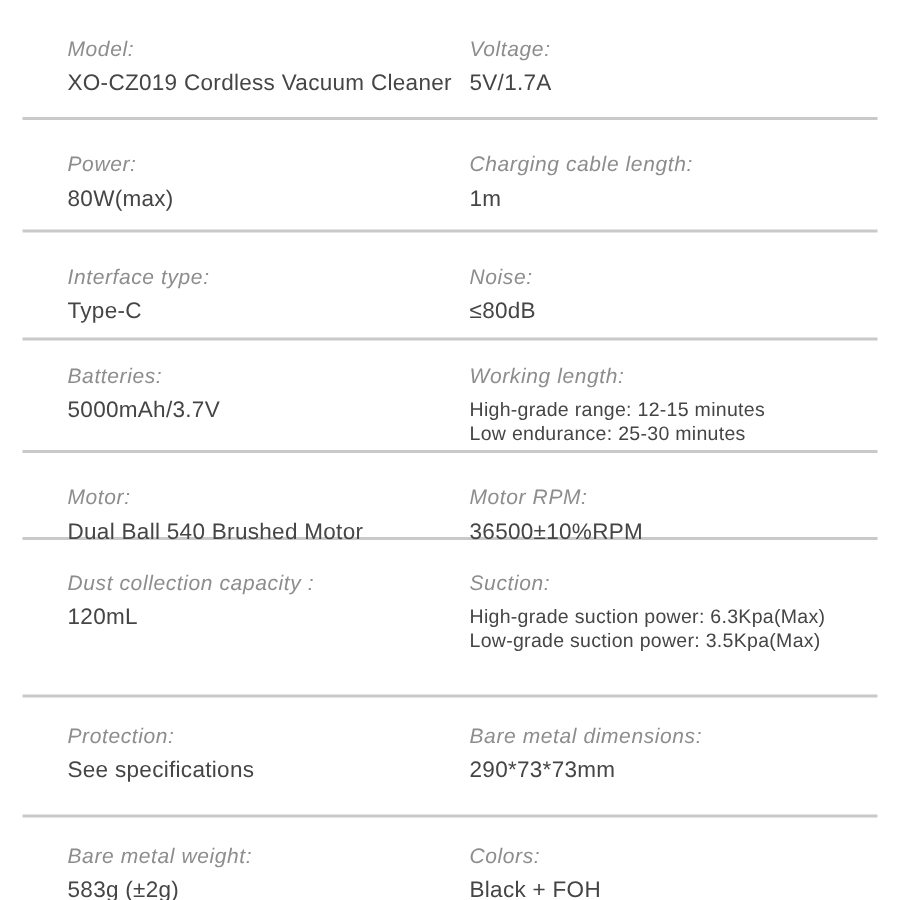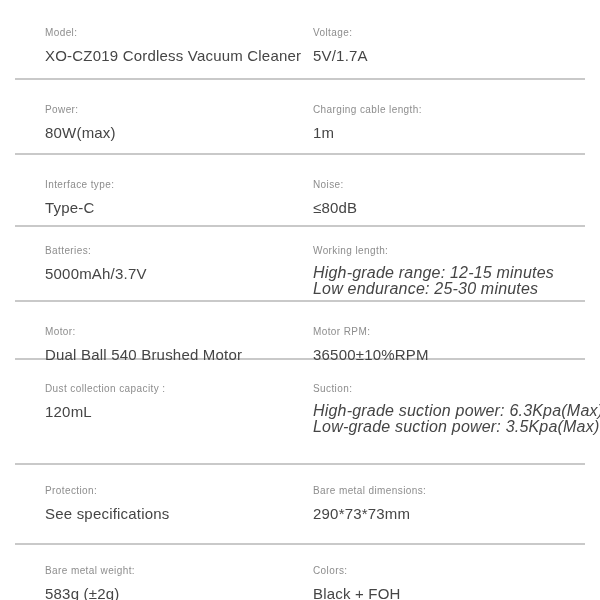--- a/index.html
+++ b/index.html
@@ -33,38 +33,38 @@
   .spec-row:nth-child(3) { height: 72px; padding-top: 20px; }
   .spec-row:nth-child(4) { height: 75px; padding-top: 14px; }
   .spec-row:nth-child(5) { height: 58px; padding-top: 20px; }
   .spec-row:nth-child(6) { height: 105px; padding-top: 19px; }
   .spec-row:nth-child(7) { height: 80px; padding-top: 16px; }
   .spec-row:nth-child(8) { height: 60px; padding-top: 16px; border-bottom: none; }
   .spec-cell {
     min-width: 0;
   }
   .cell-label {
-    font-size: 10px;
+    font-size: 14px;
     line-height: 19px;
     color: #8d8d8d;
     letter-spacing: 0.4px;
     margin-bottom: 5px;
     white-space: pre;
+    font-style: italic;
   }
   .cell-value {
     font-size: 15px;
     line-height: 17px;
     color: #454545;
     letter-spacing: 0.2px;
     white-space: pre;
   }
   .cell-value.multiline {
-    font-size: 16px;
+    font-size: 13px;
     line-height: 16px;
-    font-style: italic;
   }
 </style>
 </head>
 <body>
 
 <div class="spec-sheet">
 
   <div class="spec-row">
     <div class="spec-cell">
       <div class="cell-label">Model:</div>

